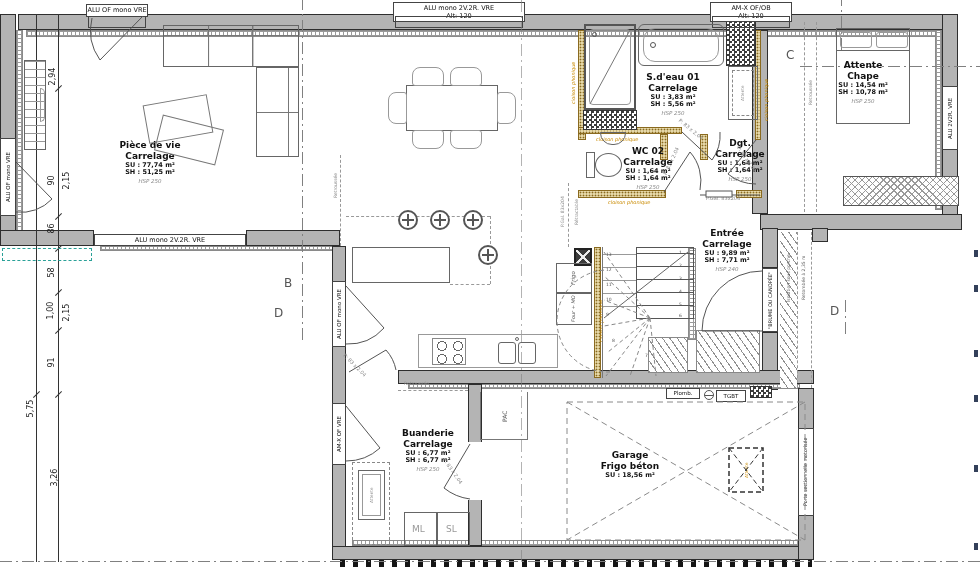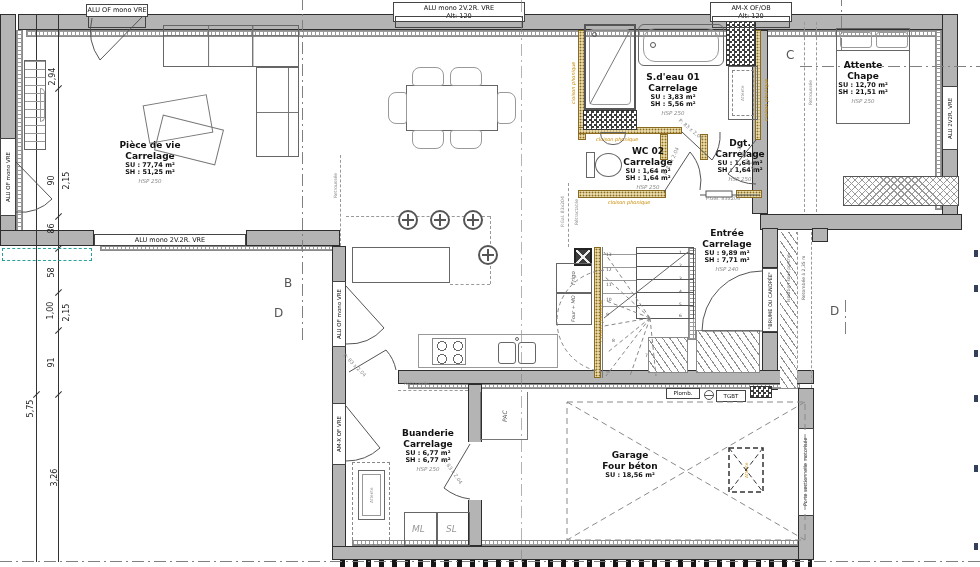--- a/index.html
+++ b/index.html
@@ -24,21 +24,21 @@
   .rn{font-weight:bold;font-size:9px;}
   .rs{font-weight:bold;font-size:6.5px;}
   .rh{font-style:italic;font-size:5.5px;color:#8a8a8a;margin-top:1px;}
   .orange{color:#c98a00;font-style:italic;font-size:5px;white-space:nowrap;}
   .doorlbl{font-size:5px;color:#8a8a8a;white-space:nowrap;}
   .dim{font-size:8px;color:#222;white-space:nowrap;transform:rotate(-90deg);}
   .seclet{font-size:12px;color:#555;}
   .fixture{border:1px solid #666;}
   .fixlight{border:1px solid #999;}
   .stairnum{font-size:4.5px;color:#555;}
-  .eqlbl{font-size:6px;color:#555;font-style:italic;}
+  .eqlbl{font-size:6px;color:#555;}
   .stool{width:20px;height:20px;border:2px solid #555;border-radius:50%;background:#fff;}
   .stool::before{content:"";position:absolute;left:7px;top:2px;width:2px;height:12px;background:#555;}
   .stool::after{content:"";position:absolute;left:2px;top:7px;width:12px;height:2px;background:#555;}
   .dimline{width:1px;background:#333;}
   .tick{width:9px;height:1px;background:#333;transform:rotate(-45deg);}
   .ticks{background:repeating-linear-gradient(90deg,#151515 0 5px,transparent 5px 13px);}
   .edgemark{width:4px;height:7px;background:#33405a;}
   svg.overlay{position:absolute;left:0;top:0;pointer-events:none;}
 </style>
 </head>
@@ -173,41 +173,41 @@
   <div class="abs roomlbl" style="left:708px;top:138px;width:64px">
     <div class="rn">Dgt.</div>
     <div class="rn">Carrelage</div>
     <div class="rs">SU : 1,64 m²</div>
     <div class="rs">SH : 1,64 m²</div>
     <div class="rh">HSP 250</div>
   </div>
   <div class="abs roomlbl" style="left:818px;top:60px;width:90px">
     <div class="rn">Attente</div>
     <div class="rn">Chape</div>
-    <div class="rs">SU : 12,70 m²</div>
-    <div class="rs">SH : 21,51 m²</div>
+    <div class="rs">SU : 14,54 m²</div>
+    <div class="rs">SH : 10,78 m²</div>
     <div class="rh">HSP 250</div>
   </div>
   <div class="abs roomlbl" style="left:690px;top:228px;width:74px">
     <div class="rn">Entrée</div>
     <div class="rn">Carrelage</div>
     <div class="rs">SU : 9,89 m²</div>
     <div class="rs">SH : 7,71 m²</div>
     <div class="rh">HSP 240</div>
   </div>
   <div class="abs roomlbl" style="left:388px;top:428px;width:80px">
     <div class="rn">Buanderie</div>
     <div class="rn">Carrelage</div>
     <div class="rs">SU : 6,77 m²</div>
     <div class="rs">SH : 6,77 m²</div>
     <div class="rh">HSP 250</div>
   </div>
   <div class="abs roomlbl" style="left:578px;top:450px;width:104px">
     <div class="rn">Garage</div>
-    <div class="rn">Four béton</div>
+    <div class="rn">Frigo béton</div>
     <div class="rs">SU : 18,56 m²</div>
   </div>
 
   <div class="abs vlabel orange" style="left:569px;top:55px;width:8px;height:56px">cloison phonique</div>
   <div class="abs vlabel orange" style="left:762px;top:72px;width:8px;height:56px">cloison phonique</div>
   <div class="abs orange" style="left:596px;top:136px">cloison phonique</div>
   <div class="abs orange" style="left:608px;top:199px">cloison phonique</div>
   <div class="abs vlabel orange" style="left:597px;top:290px;width:8px;height:62px">cloison phonique</div>
 
   <div class="abs doorlbl" style="left:676px;top:126px;transform:rotate(40deg)">P: 83 x 2.04</div>

